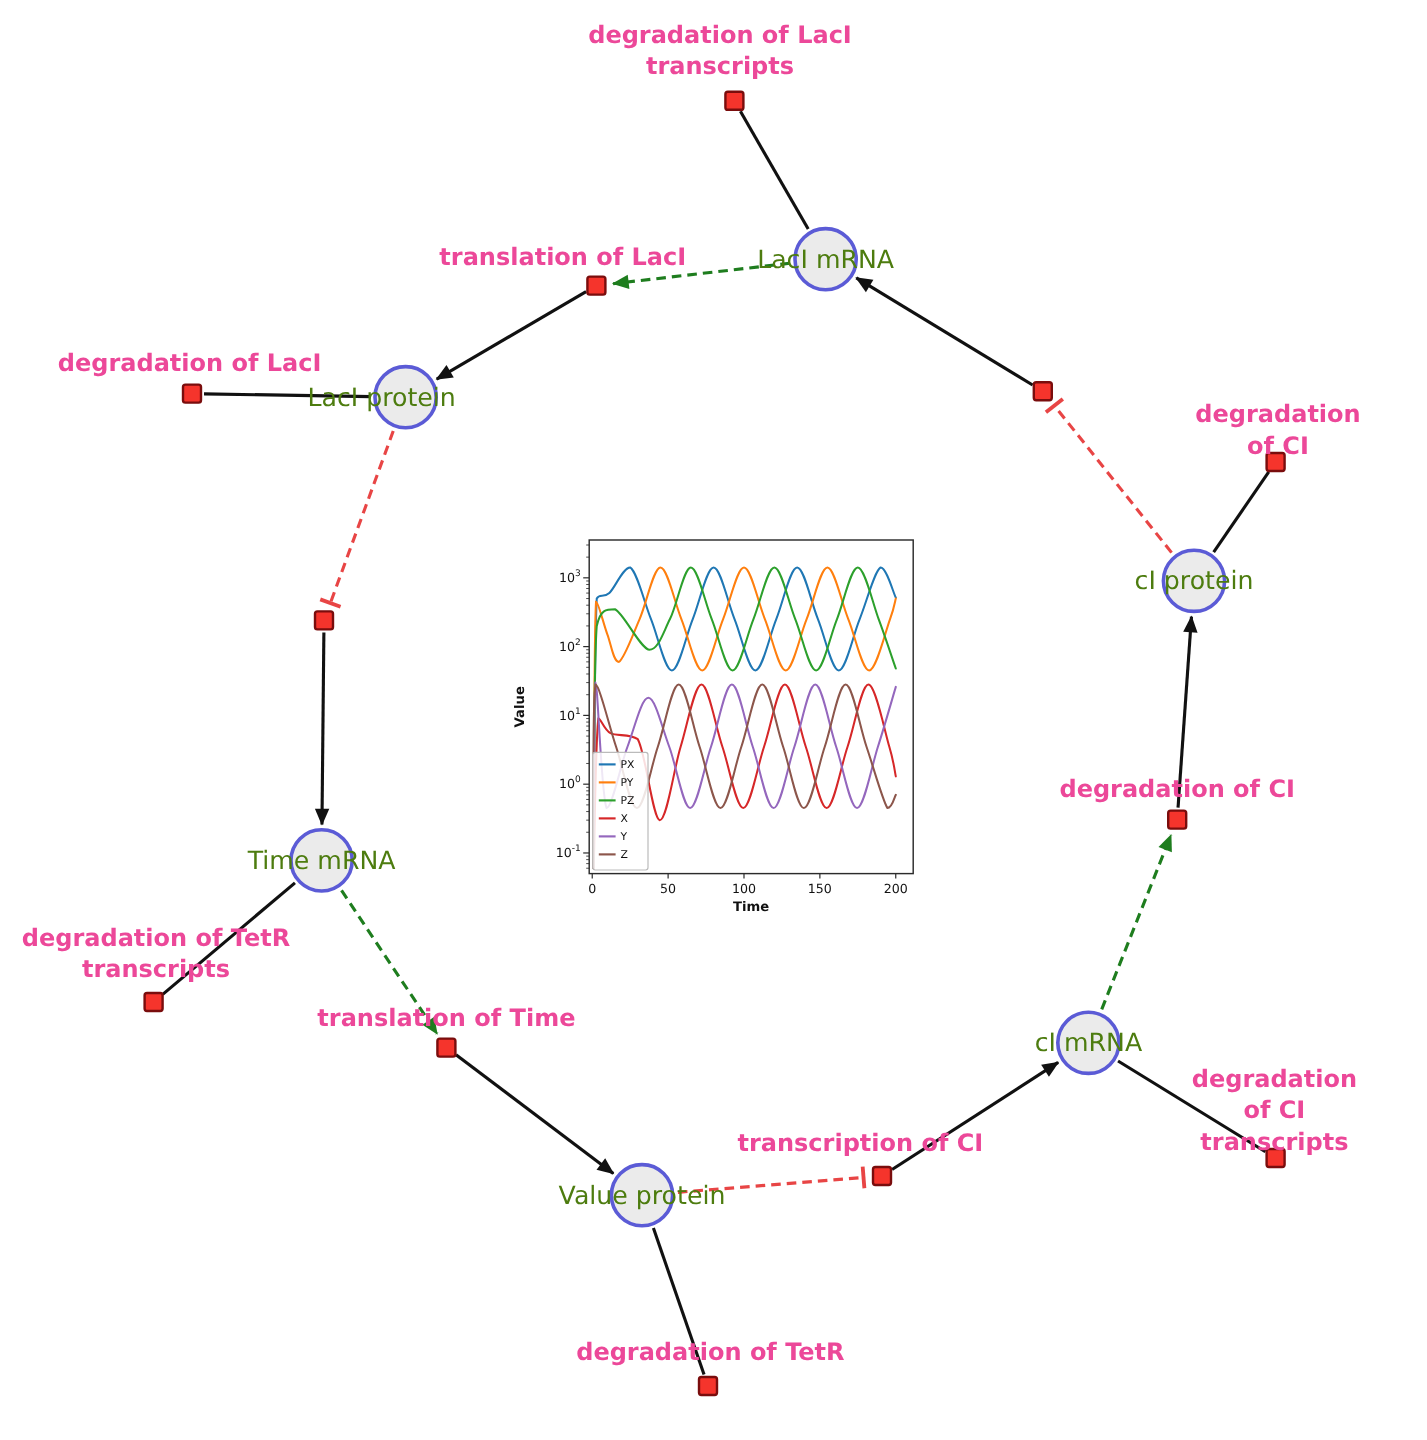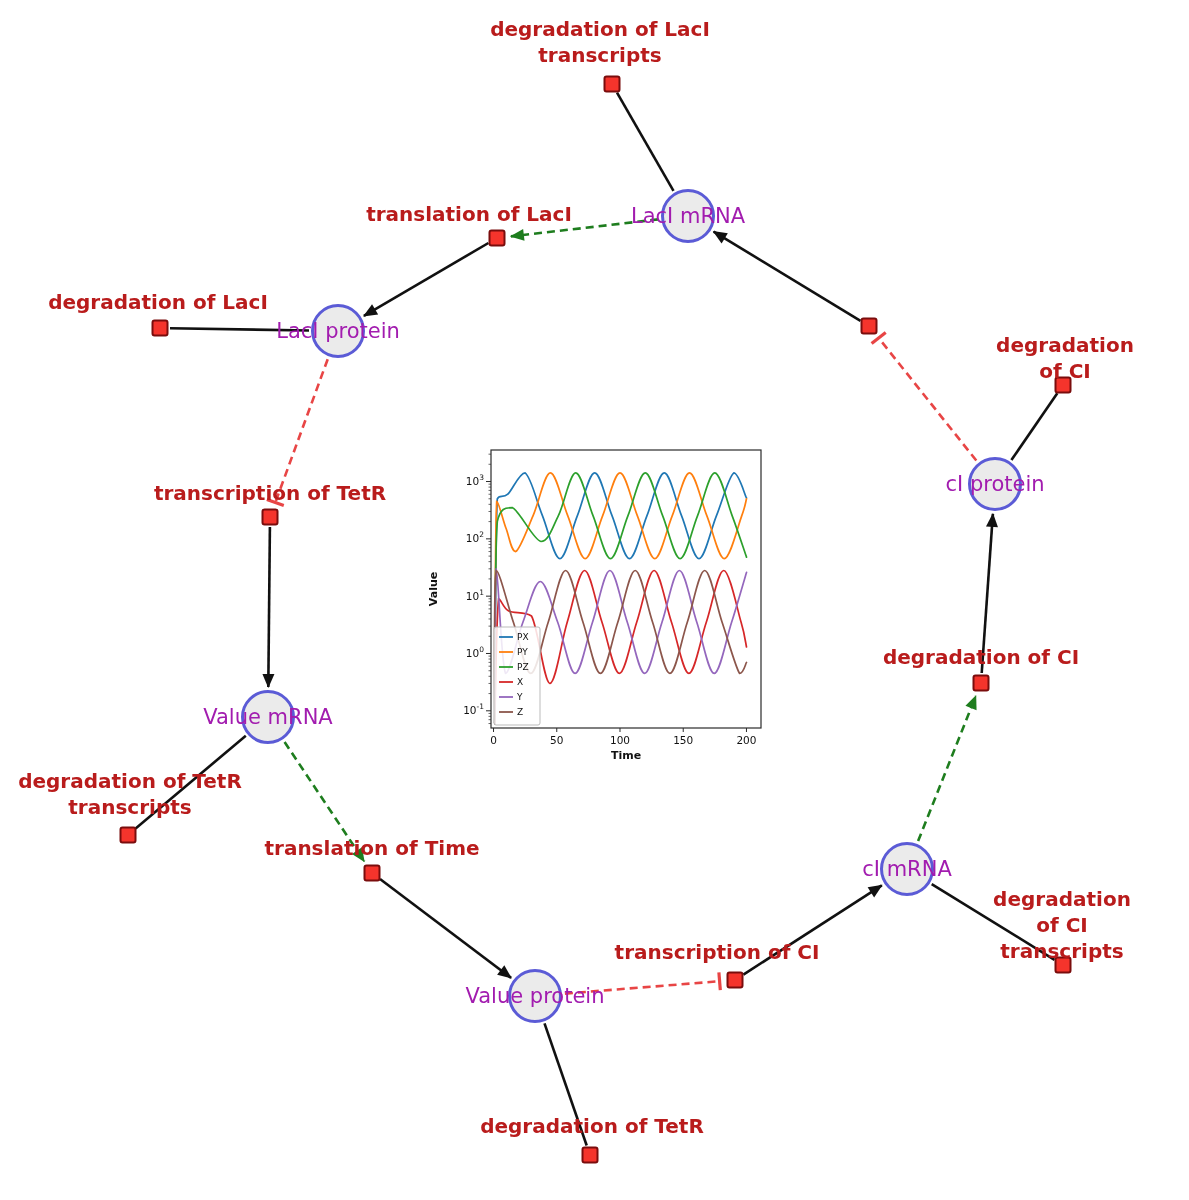--- a/index.html
+++ b/index.html
@@ -13,25 +13,25 @@
     transform:translate(-50%,-50%);z-index:2;box-sizing:border-box;cursor:pointer;
   }
   .reaction{
     position:absolute;width:17px;height:17px;
     background:var(--reaction-fill,#f5342c);
     border:2px solid var(--reaction-border,#7a0d0d);
     border-radius:3px;transform:translate(-50%,-50%);z-index:2;box-sizing:border-box;cursor:pointer;
   }
   .slabel{
     position:absolute;transform:translate(-50%,-50%);z-index:3;
-    font-size:21px;color:#a21caf;white-space:nowrap;pointer-events:none;
+    font-size:21px;color:#4d7c0f;white-space:nowrap;pointer-events:none;
   }
   .rlabel{
     position:absolute;transform:translate(-50%,-50%);z-index:3;
-    font-size:20px;font-weight:bold;color:#b91c1c;
+    font-size:20px;font-weight:bold;color:#ec4899;
     white-space:pre-line;text-align:center;line-height:1.3;pointer-events:none;
   }
   #inset{position:absolute;left:425px;top:440px;z-index:4;background:#fff;}
 </style>
 </head>
 <body>
 
 <div class="stage">
 
   <svg id="edges" width="1189" height="1200">
@@ -67,22 +67,22 @@
     </svg>
 
   <div class="species" style="left:688px;top:216px"></div>
   <div class="species" style="left:338px;top:331px"></div>
   <div class="species" style="left:268px;top:717px"></div>
   <div class="species" style="left:535px;top:996px"></div>
   <div class="species" style="left:907px;top:869px"></div>
   <div class="species" style="left:995px;top:484px"></div>
 
   <div class="slabel" style="left:688px;top:216px">LacI mRNA</div>
-  <div class="slabel" style="left:338px;top:331px">LacI protein</div>
-  <div class="slabel" style="left:268px;top:717px">Value mRNA</div>
+  <div class="slabel" style="left:318px;top:331px">LacI protein</div>
+  <div class="slabel" style="left:268px;top:717px">Time mRNA</div>
   <div class="slabel" style="left:535px;top:996px">Value protein</div>
   <div class="slabel" style="left:907px;top:869px">cI mRNA</div>
   <div class="slabel" style="left:995px;top:484px">cI protein</div>
 
   <div class="reaction" style="left:612px;top:84px"></div>
   <div class="reaction" style="left:497px;top:238px"></div>
   <div class="reaction" style="left:160px;top:328px"></div>
   <div class="reaction" style="left:869px;top:326px"></div>
   <div class="reaction" style="left:1063px;top:385px"></div>
   <div class="reaction" style="left:270px;top:517px"></div>
@@ -91,21 +91,20 @@
   <div class="reaction" style="left:981px;top:683px"></div>
   <div class="reaction" style="left:735px;top:980px"></div>
   <div class="reaction" style="left:1063px;top:965px"></div>
   <div class="reaction" style="left:590px;top:1155px"></div>
 
   <div class="rlabel" style="left:600px;top:42px">degradation of LacI
 transcripts</div>
   <div class="rlabel" style="left:469px;top:214px">translation of LacI</div>
   <div class="rlabel" style="left:158px;top:302px">degradation of LacI</div>
   <div class="rlabel" style="left:1065px;top:358px">degradation of CI</div>
-  <div class="rlabel" style="left:270px;top:493px">transcription of TetR</div>
   <div class="rlabel" style="left:130px;top:794px">degradation of TetR
 transcripts</div>
   <div class="rlabel" style="left:372px;top:848px">translation of Time</div>
   <div class="rlabel" style="left:981px;top:657px">degradation of CI</div>
   <div class="rlabel" style="left:717px;top:952px">transcription of CI</div>
   <div class="rlabel" style="left:1062px;top:925px">degradation of CI
 transcripts</div>
   <div class="rlabel" style="left:592px;top:1126px">degradation of TetR</div>
 
   <svg id="inset" width="350" height="320">

